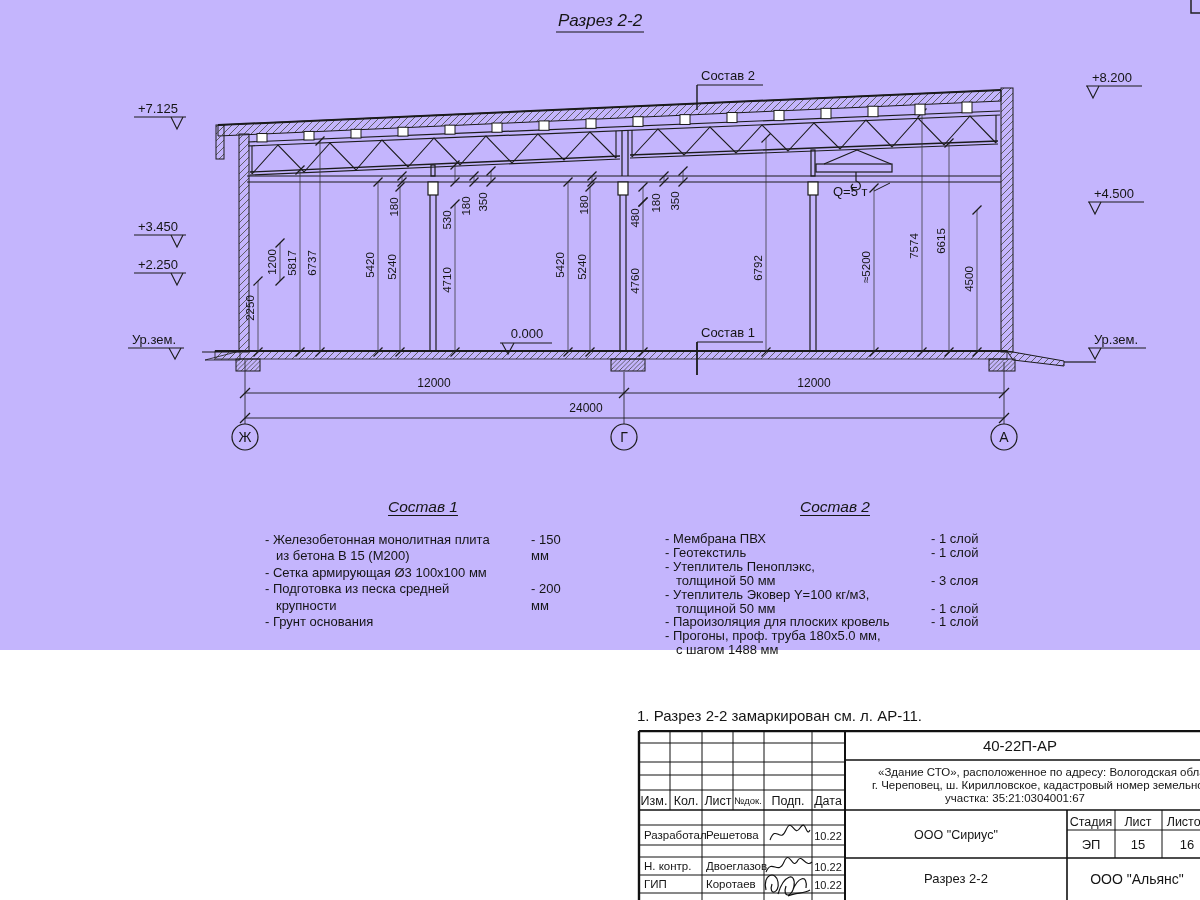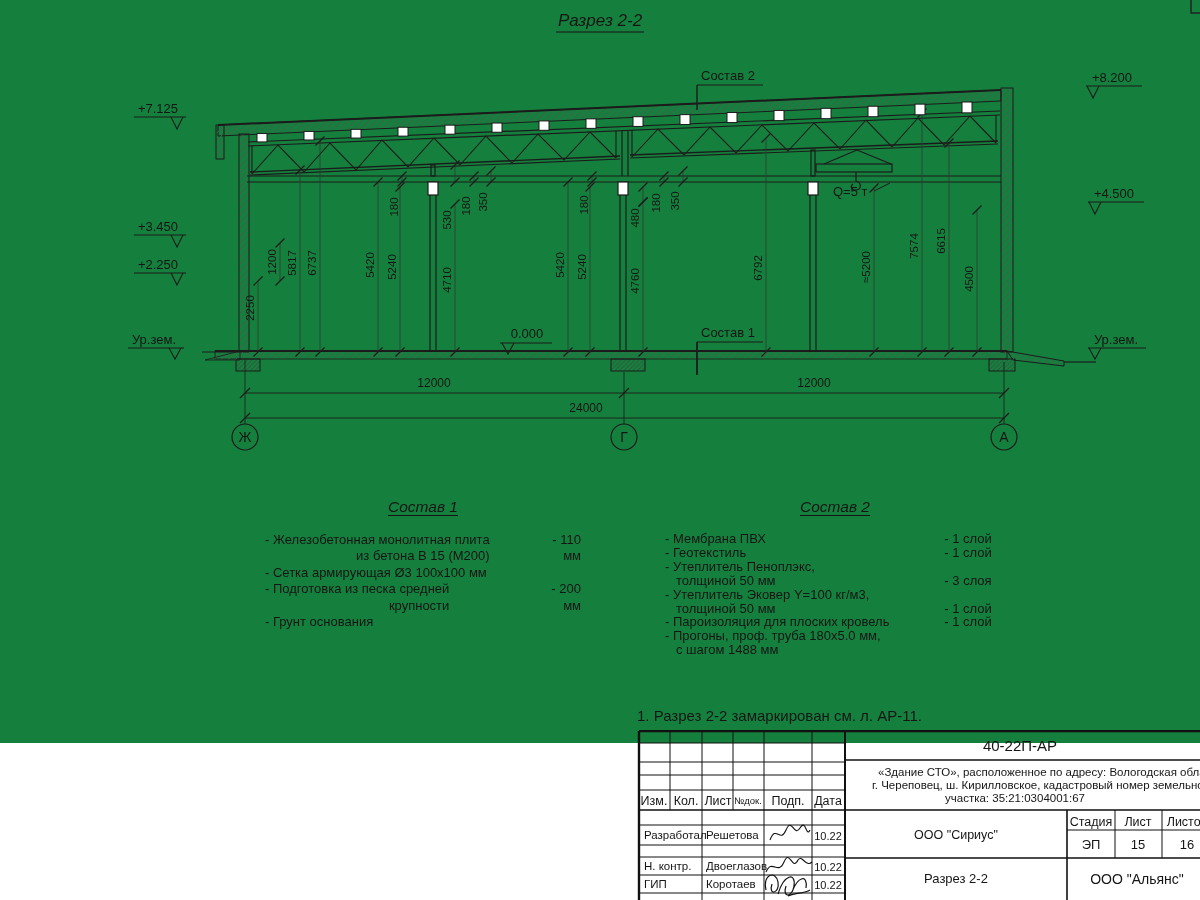--- a/index.html
+++ b/index.html
@@ -1,32 +1,32 @@
 <!DOCTYPE html>
 <html><head>
 <meta charset="utf-8">
 <style>
   html,body{margin:0;padding:0;background:#ffffff;width:1200px;height:900px;overflow:hidden;
     font-family:"Liberation Sans",sans-serif;color:#151515;}
-  #page{position:relative;width:1200px;height:743px;background:#15803d;}
+  #page{position:relative;width:1200px;height:650px;background:#c4b5fd;}
   svg{position:absolute;left:0;top:0;}
   svg text{fill:#151515;stroke:none;font-family:"Liberation Sans",sans-serif;}
   #drawing{left:0;top:0;}
   #tb{left:637px;top:730px;}
   .list{position:absolute;font-size:13px;}
   .list .hd{text-align:center;font-style:italic;font-size:15.5px;text-decoration:underline;
     text-underline-offset:3px;margin-bottom:16px;}
   .list .row{display:flex;justify-content:space-between;align-items:flex-end;}
   .list .t{white-space:pre-line;padding-left:11px;text-indent:-11px;}
   #s1{left:265px;top:498px;width:316px;}
-  #s1 .row{line-height:16.4px;text-align:right;}
+  #s1 .row{line-height:16.4px;}
   #s1 .v{width:50px;flex:none;}
   #s2{left:665px;top:498px;width:340px;}
   #s2 .row{line-height:13.9px;}
-  #s2 .v{width:74px;flex:none;text-align:center;}
+  #s2 .v{width:74px;flex:none;}
   #note{position:absolute;left:637px;top:707px;font-size:15px;}
 </style>
 </head>
 <body>
 
 <div id="page">
 
 <svg id="drawing" width="1200" height="478" viewBox="0 0 1200 478">
   <defs>
     <pattern id="h1" patternUnits="userSpaceOnUse" width="7" height="7">
@@ -311,21 +311,21 @@
           <rect x="962" y="102.0197" width="10" height="10.843119999999999" fill="#fff" stroke="#1b1b1b" stroke-width="1"></rect>
         </g>
   </g>
 </svg>
 
 <div id="s1" class="list">
   <div class="hd">Состав 1</div>
   <div class="row">
         <div class="t">- Железобетонная  монолитная плита
 из бетона В 15 (М200)</div>
-        <div class="v">- 110 мм</div>
+        <div class="v">- 150 мм</div>
       </div>
   <div class="row">
         <div class="t">- Сетка армирующая Ø3 100х100 мм</div>
         <div class="v"></div>
       </div>
   <div class="row">
         <div class="t">- Подготовка из песка средней
 крупности</div>
         <div class="v">- 200 мм</div>
       </div>

